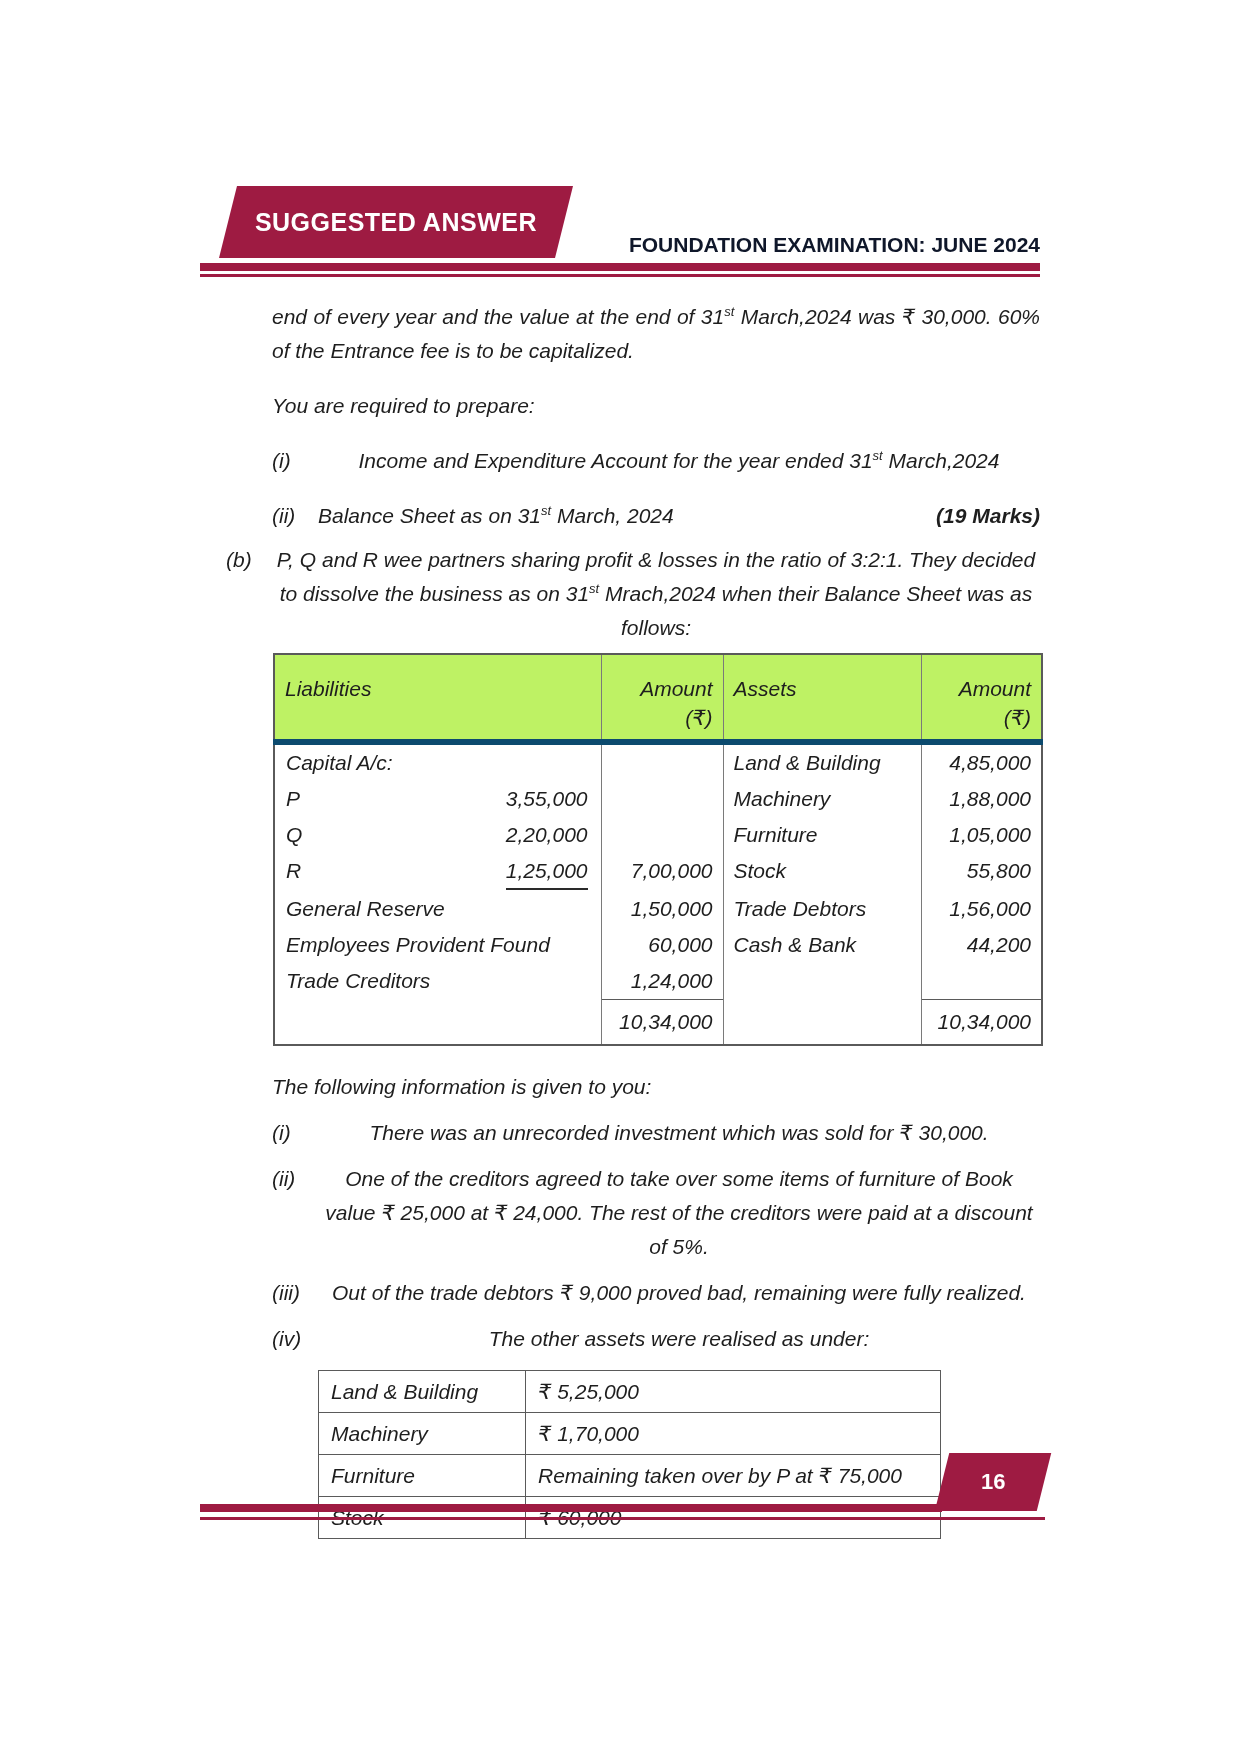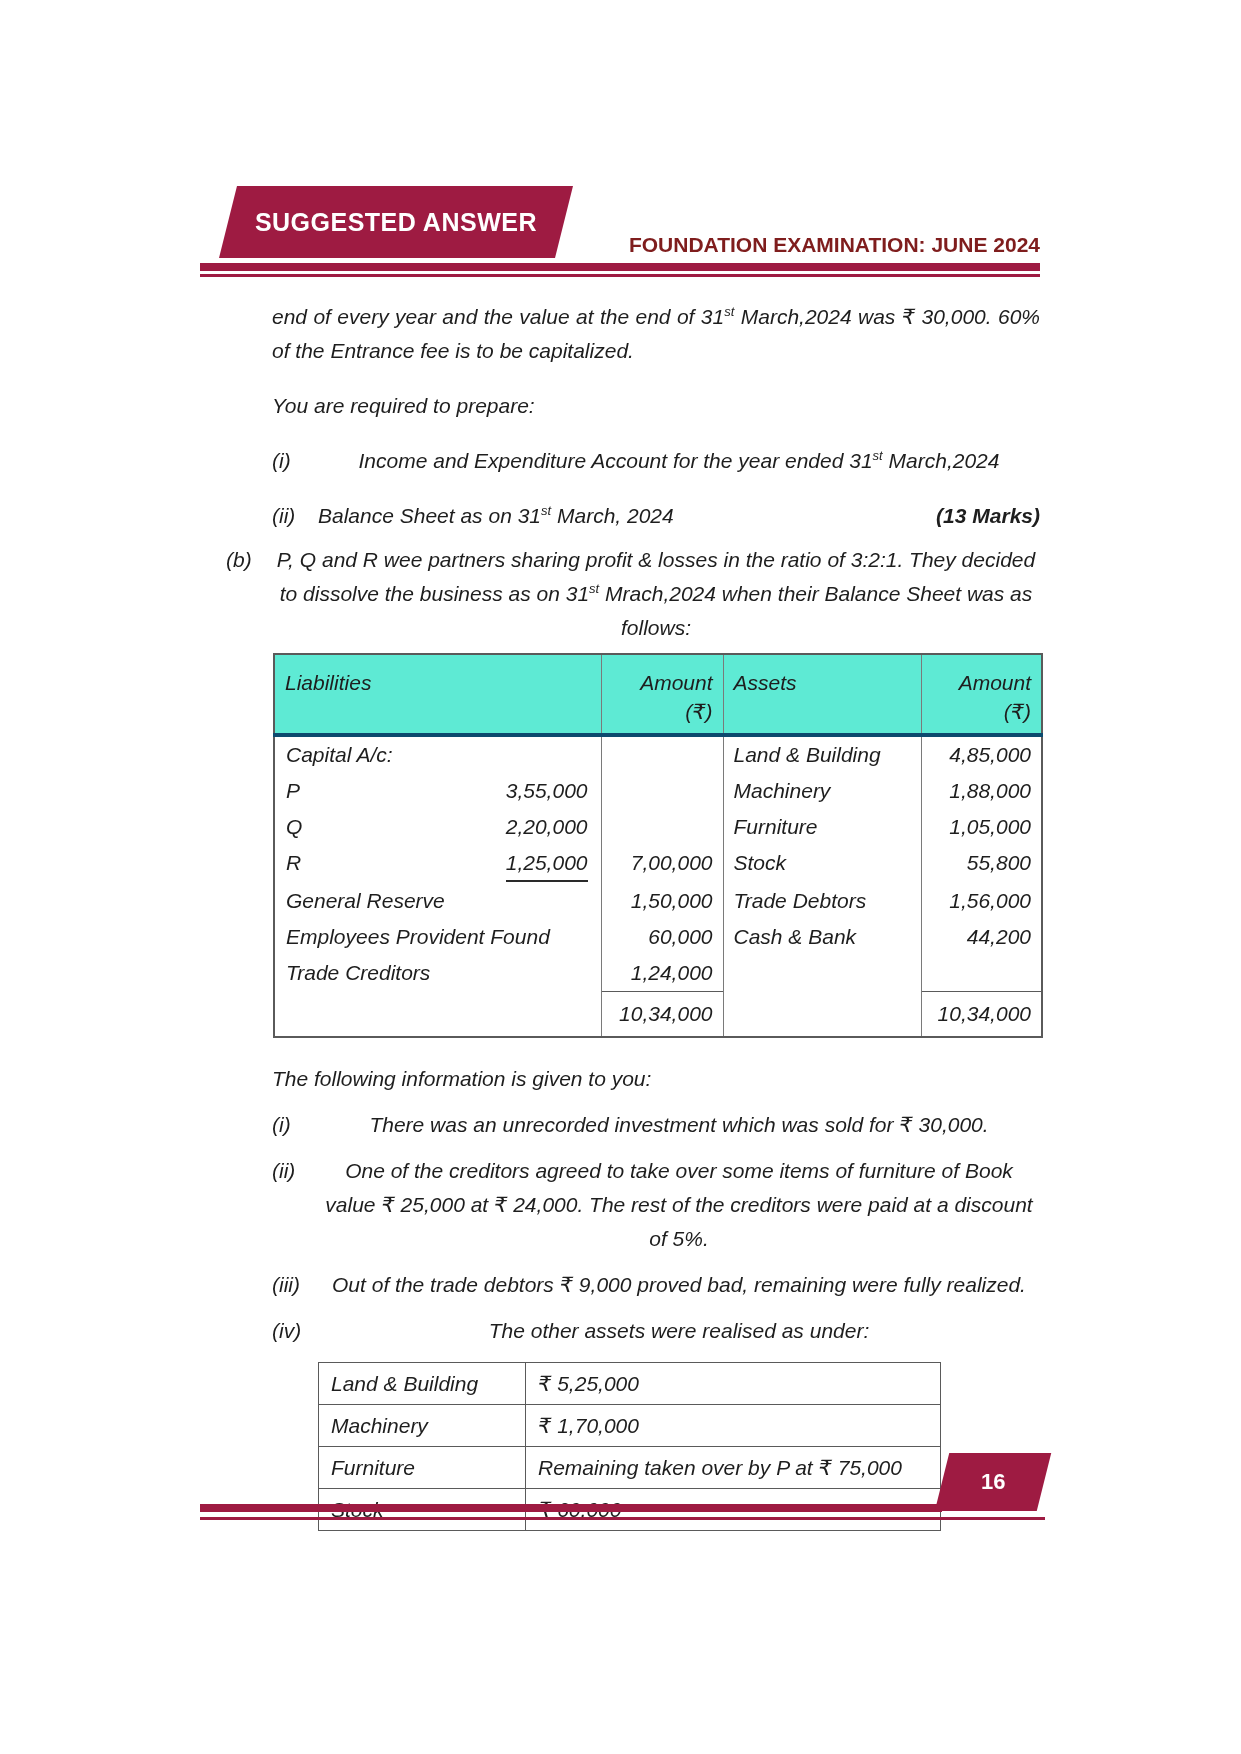--- a/index.html
+++ b/index.html
@@ -13,21 +13,21 @@
   .banner {
     position:absolute; left:228px; top:186px; width:336px; height:72px;
     background:#9e1b42; transform:skewX(-14deg);
     display:flex; align-items:center; justify-content:center;
   }
   .banner-label {
     transform:skewX(14deg); color:#ffffff; font-style:normal; font-weight:bold;
     font-size:25px; letter-spacing:0.5px; white-space:nowrap;
   }
   .exam-title {
-    position:absolute; top:233px; right:201px; color:#7f1d1d;
+    position:absolute; top:233px; right:201px; color:#0f172a;
     font-style:normal; font-weight:bold; font-size:21px; white-space:nowrap;
   }
   .header-rule { position:absolute; left:200px; top:263px; width:840px; }
   .header-rule .thick { height:8px; background:#9e1b42; }
   .header-rule .thin  { height:2.5px; background:#9e1b42; margin-top:3px; }
 
   
   .content { position:absolute; left:226px; top:300px; width:814px; }
   .indent { margin-left:46px; }
   .just { text-align:justify; }
@@ -46,22 +46,22 @@
 
   
   table { border-collapse:collapse; table-layout:fixed; }
   .bs-table {
     width:768px; margin-left:47px; margin-top:8px;
     border:2px solid #5a5a5a;
   }
   .bs-table td { border-left:1px solid #7a7a7a; vertical-align:top; overflow:hidden; }
   .bs-table td:first-child { border-left:none; }
   .bs-head td {
-    background:#5eead4; border-bottom:4px solid #0c4a6e;
-    height:64px; padding-top:13px; line-height:29px;
+    background:#bef264; border-bottom:6px solid #0c4a6e;
+    height:64px; padding-top:19px; line-height:29px;
   }
   .cell-label { padding-left:10px; }
   .cell-amt-head { text-align:right; padding-right:10px; }
   .bs-body td { line-height:34px; }
   .liab-flex { display:flex; justify-content:space-between; padding-left:10px; padding-right:12px; }
   .amt { text-align:right; padding-right:10px; }
   .underlined { border-bottom:2px solid #2a2a2a; }
   .total-row td { height:42px; vertical-align:middle; line-height:40px;font-style:italic; }
   .total-cell { border-top:1.5px solid #5a5a5a; }
 
@@ -104,21 +104,21 @@
 
     <div class="li indent mt-med">
       <span class="li-label">(i)</span>
       <span class="li-body"><span>Income and Expenditure Account for the year ended 31</span><sup class="sup">st</sup><span> March,2024</span></span>
     </div>
 
     <div class="li indent mt-med">
       <span class="li-label">(ii)</span>
       <span class="li-body li-row">
         <span><span>Balance Sheet as on 31</span><sup class="sup">st</sup><span> March, 2024</span></span>
-        <span class="marks">(13 Marks)</span>
+        <span class="marks">(19 Marks)</span>
       </span>
     </div>
 
     <div class="li mt-part">
       <span class="li-label">(b)</span>
       <span class="li-body just"><span>P, Q and R wee partners sharing profit &amp; losses in the ratio of 3:2:1. They decided to dissolve the business as on 31</span><sup class="sup">st</sup><span> Mrach,2024 when their Balance Sheet was as follows:</span></span>
     </div>
 
     <table class="bs-table">
       <colgroup>

